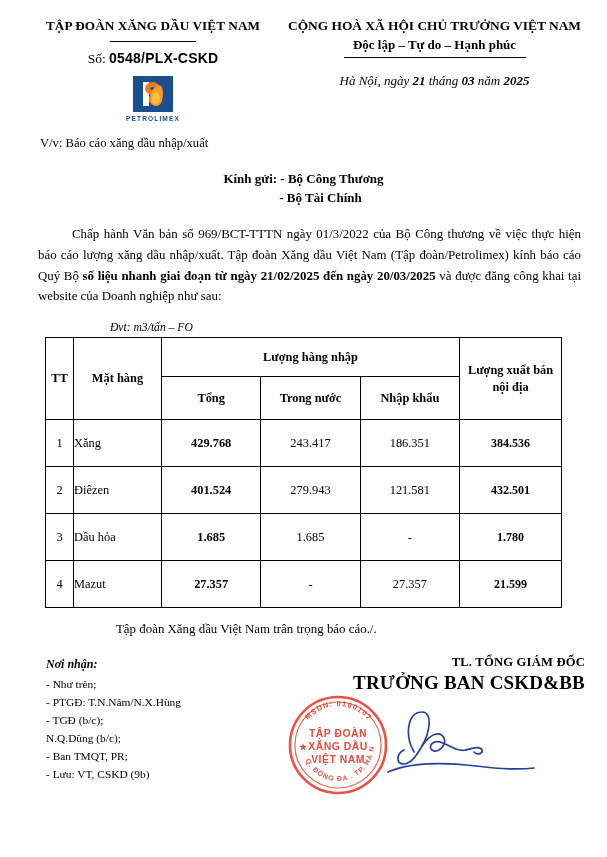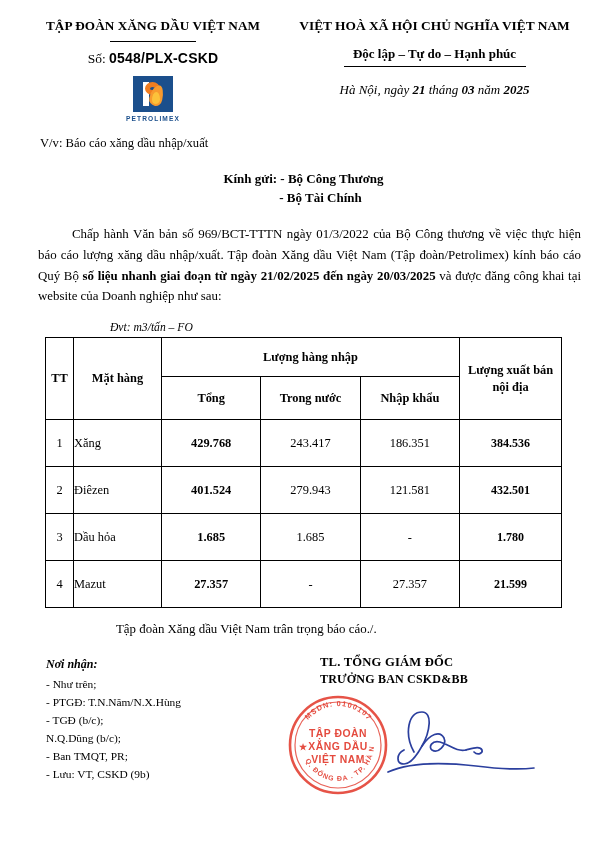--- a/index.html
+++ b/index.html
@@ -61,21 +61,21 @@
     text-align: center;
   }
   .nation {
     font-size: 13.4px;
     font-weight: bold;
     white-space: nowrap;
   }
   .motto {
     font-size: 13px;
     font-weight: bold;
-    margin-top: 12px;
+    margin-top: 3px;
     white-space: nowrap;
   }
   .rule-motto {
     width: 182px;
     height: 1px;
     background: #000;
     margin: 4px auto 0 auto;
   }
   .place-date {
     margin-top: 15px;
@@ -237,31 +237,31 @@
     line-height: 1.58;
   }
   .recv-title {
     font-weight: bold;
     font-style: italic;
     font-size: 12px;
     margin-bottom: 1px;
   }
   .sig {
     flex: 1;
-    text-align: left;
+    text-align: right;
     position: relative;
     padding-left: 24px;
   }
   .sig-role1 {
     font-size: 12.6px;
     font-weight: bold;
     letter-spacing: .2px;
   }
   .sig-role2 {
-    font-size: 12px;
+    font-size: 19px;
     font-weight: bold;
     letter-spacing: .2px;
     margin-top: 2px;
   }
   .sig-name {
     font-size: 13px;
     margin-top: 84px;
     letter-spacing: .4px;
   }
 
@@ -306,21 +306,21 @@
           <span class="stem"></span>
           <span class="bowl"></span>
           <span class="flame"></span>
           <span class="flame-inner"></span>
         </div>
         <div class="logo-text">PETROLIMEX</div>
       </div>
     </div>
 
     <div class="hdr-right">
-      <div class="nation">VIỆT HOÀ XÃ HỘI CHỦ NGHĨA VIỆT NAM</div>
+      <div class="nation">CỘNG HOÀ XÃ HỘI CHỦ TRƯỞNG VIỆT NAM</div>
       <div class="motto">Độc lập – Tự do – Hạnh phúc</div>
       <div class="rule-motto"></div>
       <div class="place-date">
         <span>Hà Nội, ngày </span><b>21</b><span> tháng </span><b>03</b><span> năm </span><b>2025</b>
       </div>
     </div>
   </div>
 
   <div class="subject">V/v: Báo cáo xăng dầu nhập/xuất</div>
 

